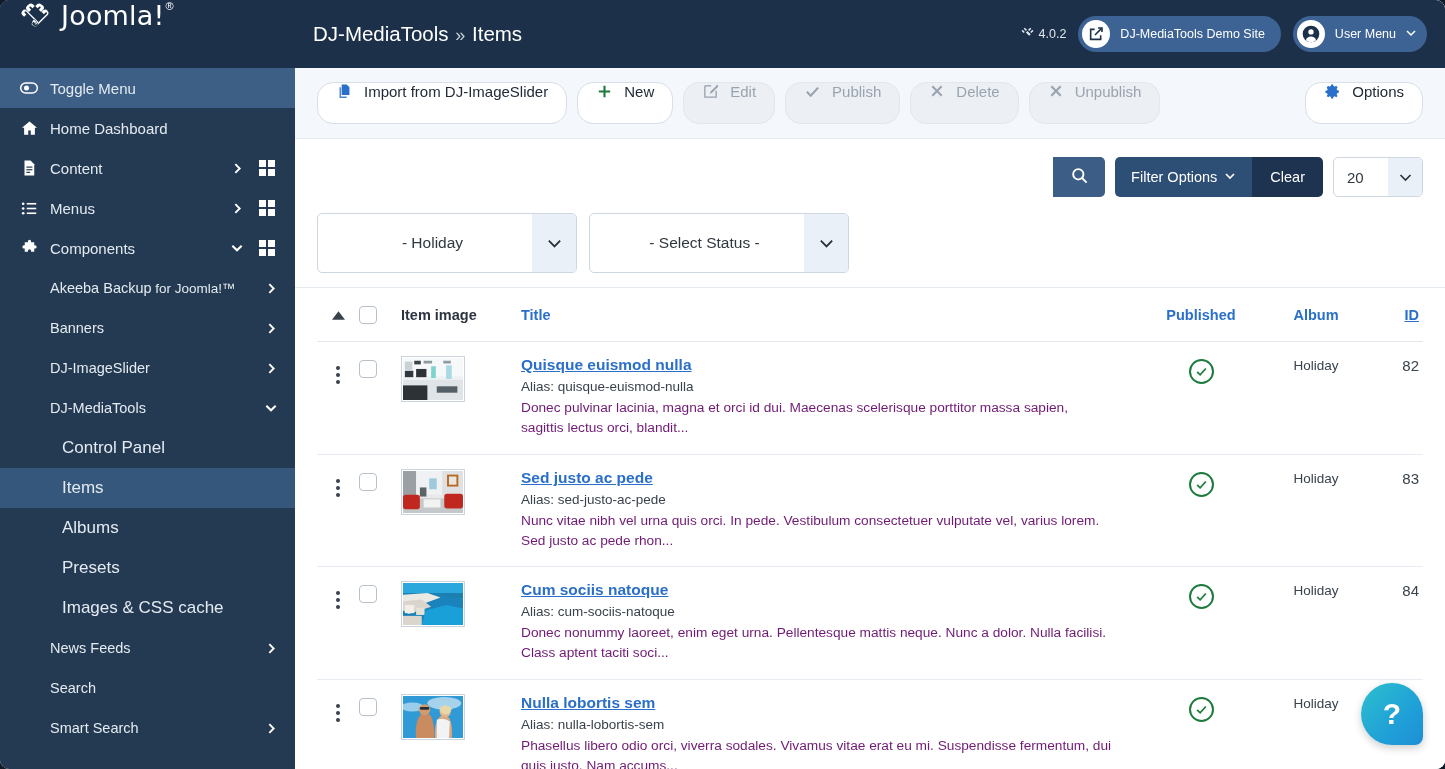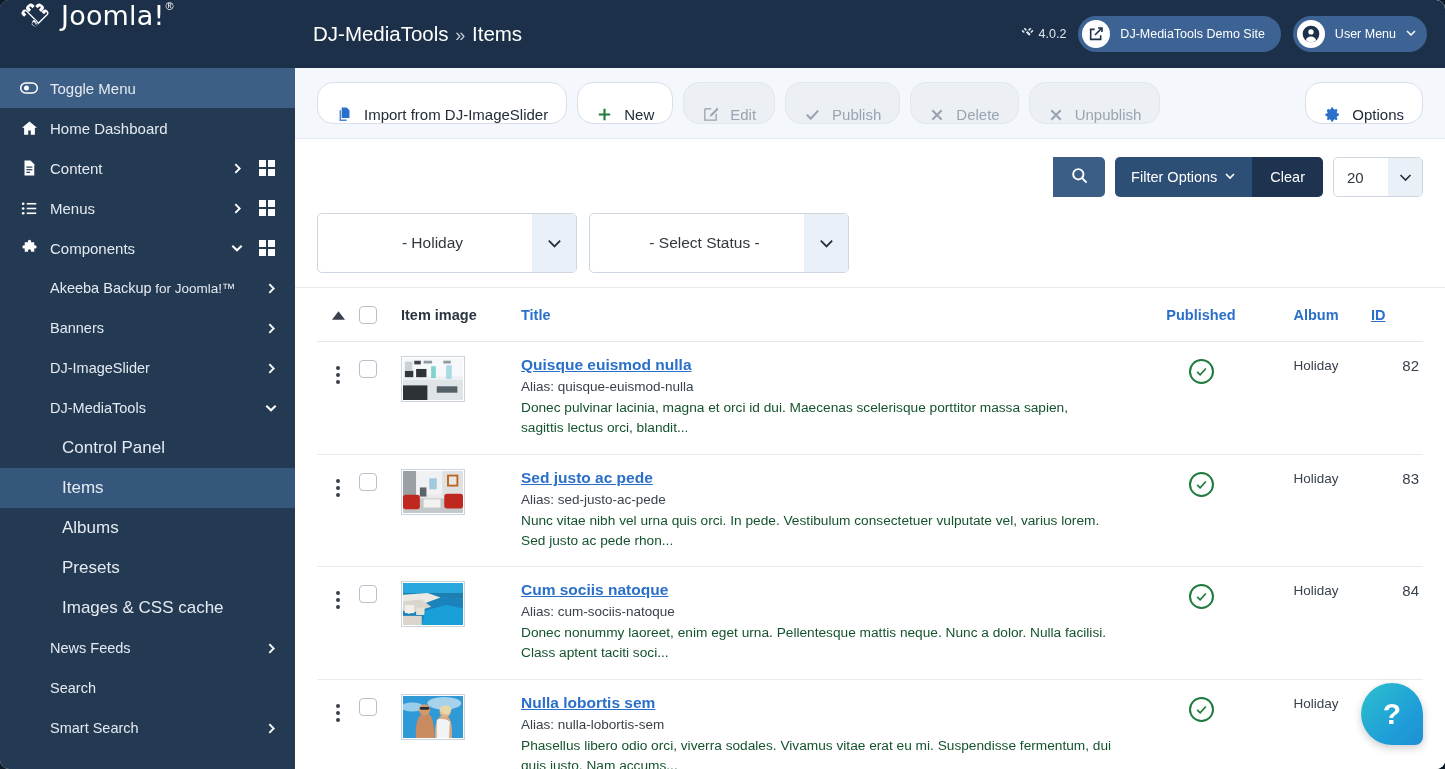--- a/index.html
+++ b/index.html
@@ -150,21 +150,21 @@
     align-items: center;
     gap: 10px;
     flex: 0 0 auto;
     border-bottom: 1px solid #e6ebf2;
   }
   .btn {
     height: 42px;
     border: 1px solid #d8dfe8;
     background: #fff;
     border-radius: 16px;
-    display: flex; align-items: flex-end;
+    display: flex; align-items: flex-start;
     gap: 11px;
     padding: 0 18px;
     font-size: 15px;
     color: #222c38;
     cursor: pointer;
     white-space: nowrap;
   }
   .btn.disabled {
     background: #eceff3;
     border-color: #e2e7ed;
@@ -282,21 +282,21 @@
     text-align: left;
     border-bottom: 1px solid #e2e7ee;
     vertical-align: middle;
   }
   th.c-sort { width: 42px; text-align: center; color:#39424c; }
   th.c-chk  { width: 42px; }
   th.c-img  { width: 120px; color: #2b3440; }
   th.c-title{ }
   th.c-pub  { width: 120px; text-align: center; }
   th.c-alb  { width: 110px; text-align: center; }
-  th.c-id   { width: 52px; padding-right: 4px; text-decoration: underline;}
+  th.c-id   { width: 52px; text-align: right; padding-right: 4px; text-decoration: underline;}
 
   tbody td {
     border-bottom: 1px solid #e7ecf2;
     vertical-align: top;
     padding: 14px 0 16px 0;
   }
   td.c-sort { text-align: center; }
   td.c-pub { text-align: center; }
   td.c-alb { text-align: center; font-size: 13.5px; color: #39424c; padding-top: 16px;}
   td.c-id  { text-align: right; font-size: 15px; color: #39424c; padding-right: 4px; padding-top: 15px;}
@@ -328,21 +328,21 @@
 
   .itemtitle {
     color: #2a6fc9;
     font-size: 15.5px;
     font-weight: bold;
     text-decoration: underline;
     cursor: pointer;
     display: inline-block;
   }
   .alias { font-size: 13.5px; color: #39424c; margin-top: 5px; }
-  .desc  { font-size: 13.7px; color: #14532d; margin-top: 4px; line-height: 1.45; max-width: 592px;}
+  .desc  { font-size: 13.7px; color: #701a75; margin-top: 4px; line-height: 1.45; max-width: 592px;}
 
   .pubcheck {
     width: 25px; height: 25px;
     border: 2px solid #1f7a3d;
     border-radius: 50%;
     display: inline-flex; align-items:center; justify-content:center;
     cursor: pointer;
     margin-top: 3px;
   }
 

